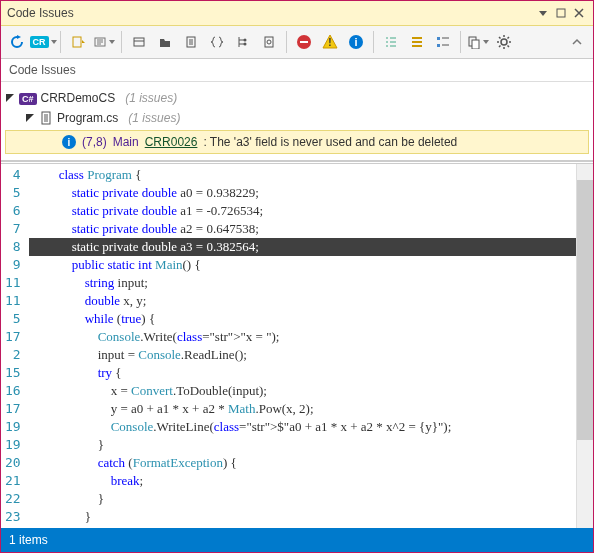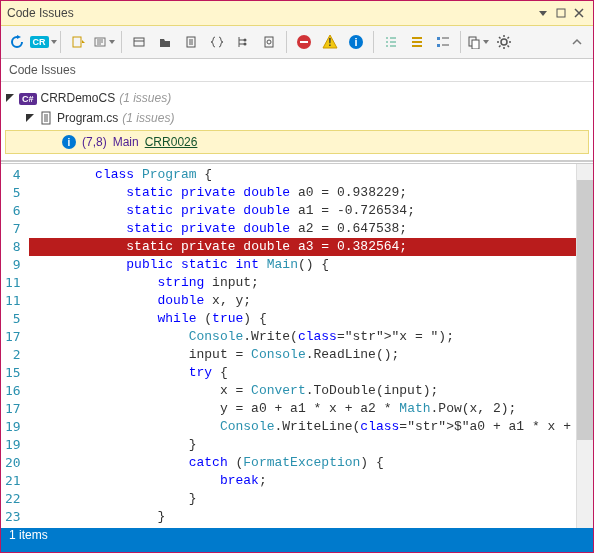--- a/index.html
+++ b/index.html
@@ -10,37 +10,37 @@
 .toolbar{background:#f5f5f5;border-bottom:1px solid #ccc;display:flex;align-items:center;height:32px;padding:0 4px;gap:2px}
 .tb{width:24px;height:24px;display:flex;align-items:center;justify-content:center;cursor:pointer;border-radius:2px}
 .sep{width:1px;height:22px;background:#ccc;margin:0 3px}
 .dd{display:flex;align-items:center}
 .dd::after{content:"";border-left:3px solid transparent;border-right:3px solid transparent;border-top:4px solid #777;margin-left:2px}
 .sect{font-size:12px;color:#555;padding:4px 8px;border-bottom:1px solid #ddd}
 .tree{padding:6px 4px;border-bottom:1px solid #ccc}
 .trow{display:flex;align-items:center;height:20px;gap:4px}
 .arrow{width:10px;height:10px;display:flex;align-items:center;justify-content:center;cursor:pointer}
 .arrow svg{width:8px;height:8px}
-.count{color:#999;font-style:italic;}
+.count{color:#999;font-style:italic;margin-left:6px}
 .issue{background:#fff6ce;border:1px solid #e8d87a;padding:4px 8px 4px 56px;display:flex;align-items:center;gap:6px;margin-top:2px}
 .issue .info-ico{width:14px;height:14px;background:#0078d4;border-radius:50%;color:#fff;font-weight:bold;font-size:10px;display:flex;align-items:center;justify-content:center}
 .issue .loc{color:#4c1d95}
 .issue .code{color:#14532d;text-decoration:underline}
 .editor-area{flex:1;display:flex;overflow:hidden;border-top:3px double #ccc}
 .gutter{background:#fff;text-align:right;color:#2b91af;padding:2px 8px 2px 4px;font-family:Consolas,monospace;font-size:13px;line-height:18px;user-select:none}
 .gutter div{height:18px}
-.code-area{flex:1;font-family:Liberation Mono, monospace;font-size:13px;line-height:18px;white-space:pre;overflow:auto;padding:2px 0}
+.code-area{flex:1;font-family:Liberation Serif, serif;font-size:13px;line-height:18px;white-space:pre;overflow:auto;padding:2px 0}
 .code-line{height:18px;padding-left:4px}
-.hl{background:#b91c1c;color:#fff}
+.hl{background:#404040;color:#fff}
 .hl .kw,.hl .typ,.hl .num,.hl .id{color:#fff!important}
 .kw{color:#0000ff}
 .typ{color:#2b91af}
 .scrollbar{width:16px;background:#f0f0f0;border-left:1px solid #ddd}
 .scrollbar .thumb{background:#ccc;width:100%}
-.status{background:#007acc;color:#fff;height:24px;display:flex;align-items:flex-start;padding:0 8px;font-size:12px}
+.status{background:#007acc;color:#fff;height:24px;display:flex;align-items:center;padding:0 8px;font-size:12px}
 svg{display:block}
 .cs-badge{background:#5c2d91;color:#fff;font-size:9px;font-weight:bold;padding:1px 3px;border-radius:2px}
 .cr-badge{background:#00b0d8;color:#fff;font-size:9px;font-weight:bold;padding:1px 3px;border-radius:2px}
 </style>
 </head>
 <body>
 
 <div class="window">
 
   <div class="titlebar">
@@ -205,20 +205,21 @@
           </svg>
         </span>
       <span>Program.cs</span>
       <span class="count">(1 issues)</span>
     </div>
     <div class="issue">
       <span class="info-ico">i</span>
       <span class="loc">(7,8)</span>
       <span class="loc">Main</span>
       <span class="code">CRR0026</span>
+      <span>: The 'a3' field is never used and can be deleted</span>
     </div>
   </div>
 
   <div class="editor-area">
     <div class="gutter" id="gutter">
         <div>4</div>
         <div>5</div>
         <div>6</div>
         <div>7</div>
         <div>8</div>

